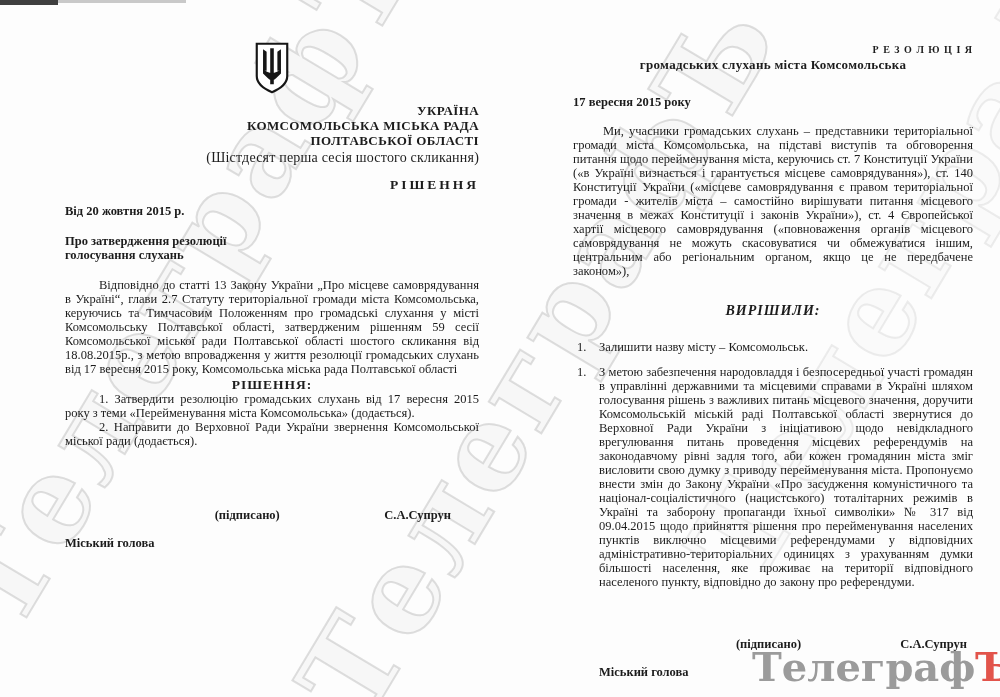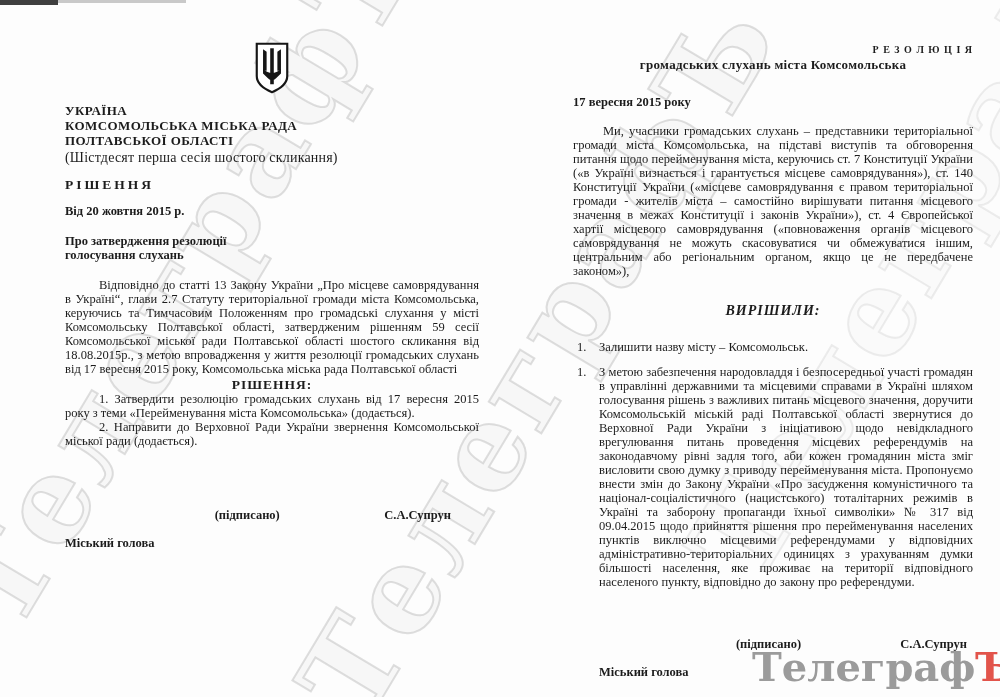--- a/index.html
+++ b/index.html
@@ -18,21 +18,21 @@
       transform:rotate(-59deg);transform-origin:0 50%;pointer-events:none;}
   .wm1{left:-20px;top:545px;}
   .wm2{left:330px;top:635px;}
   .wm3{left:720px;top:500px;opacity:.55;}
 
   
   .page{position:absolute;font-size:12.5px;line-height:14px;}
   .page-left{left:65px;top:30px;width:414px;}
   .page-right{left:573px;top:35px;width:400px;}
 
-  .center{text-align:left;}
+  .center{text-align:right;}
   .emblem-wrap{text-align:center;margin-top:12px;}
   .hdr{font-weight:bold;font-size:13px;line-height:15px;letter-spacing:.4px;}
   .session{font-size:14px;margin-top:3px;letter-spacing:.2px;}
   .doctype{font-weight:bold;font-size:13.5px;letter-spacing:3px;margin-top:13px;}
   .dateline{font-weight:bold;margin-top:12px;}
   .subject{font-weight:bold;margin-top:16px;line-height:14px;}
   .para{margin-top:16px;text-align:justify;text-indent:34px;}
   .resolved{font-weight:bold;font-size:13.5px;text-align:center;margin-top:2px;letter-spacing:1px;}
   .resolved-r{font-weight:bold;font-size:14px;text-align:center;margin-top:26px;letter-spacing:1px;font-style:italic;}
   .item{text-align:justify;text-indent:34px;}

